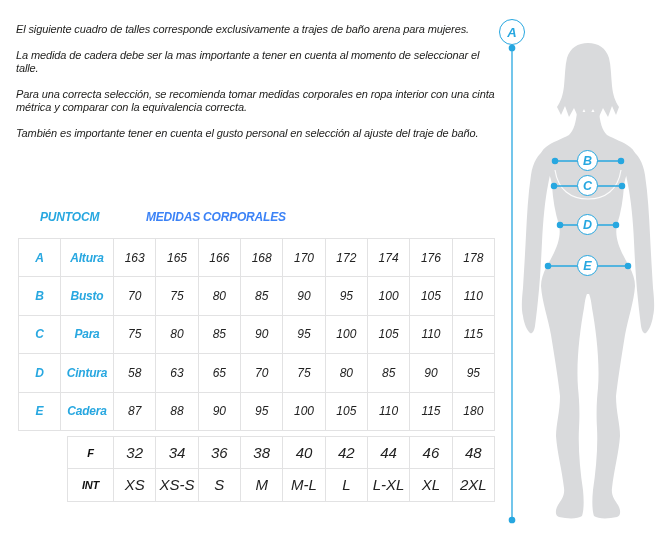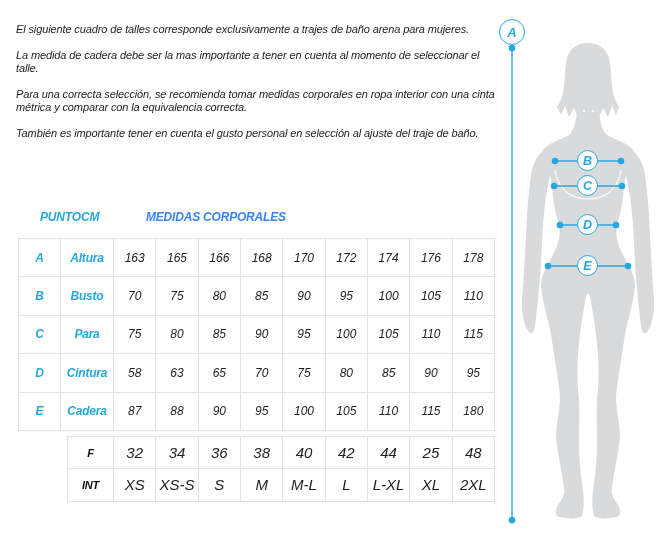--- a/index.html
+++ b/index.html
@@ -163,21 +163,21 @@
     <tbody>
         <tr>
           <td class="lbl2">F</td>
           <td class="val">32</td>
           <td class="val">34</td>
           <td class="val">36</td>
           <td class="val">38</td>
           <td class="val">40</td>
           <td class="val">42</td>
           <td class="val">44</td>
-          <td class="val">25</td>
+          <td class="val">46</td>
           <td class="val">48</td>
         </tr>
         <tr>
           <td class="lbl2">INT</td>
           <td class="val">XS</td>
           <td class="val">XS-S</td>
           <td class="val">S</td>
           <td class="val">M</td>
           <td class="val">M-L</td>
           <td class="val">L</td>

